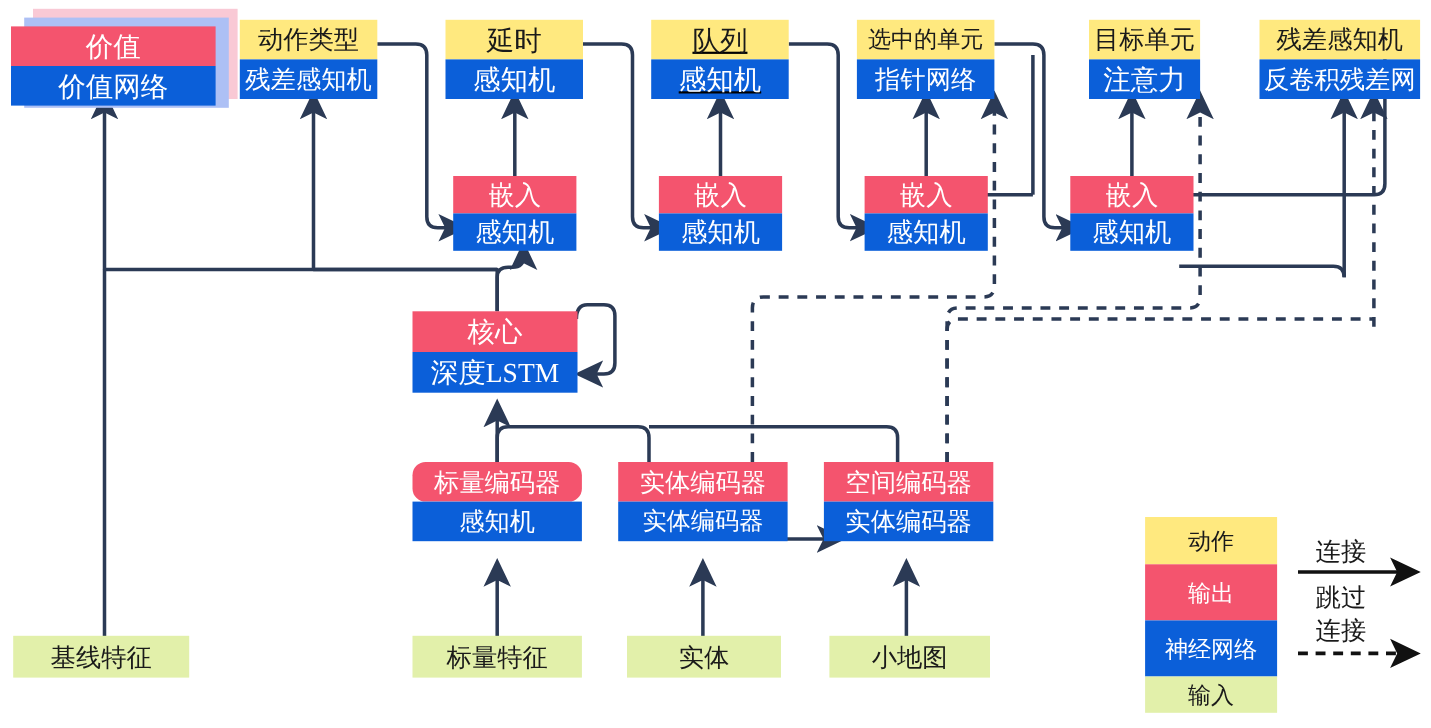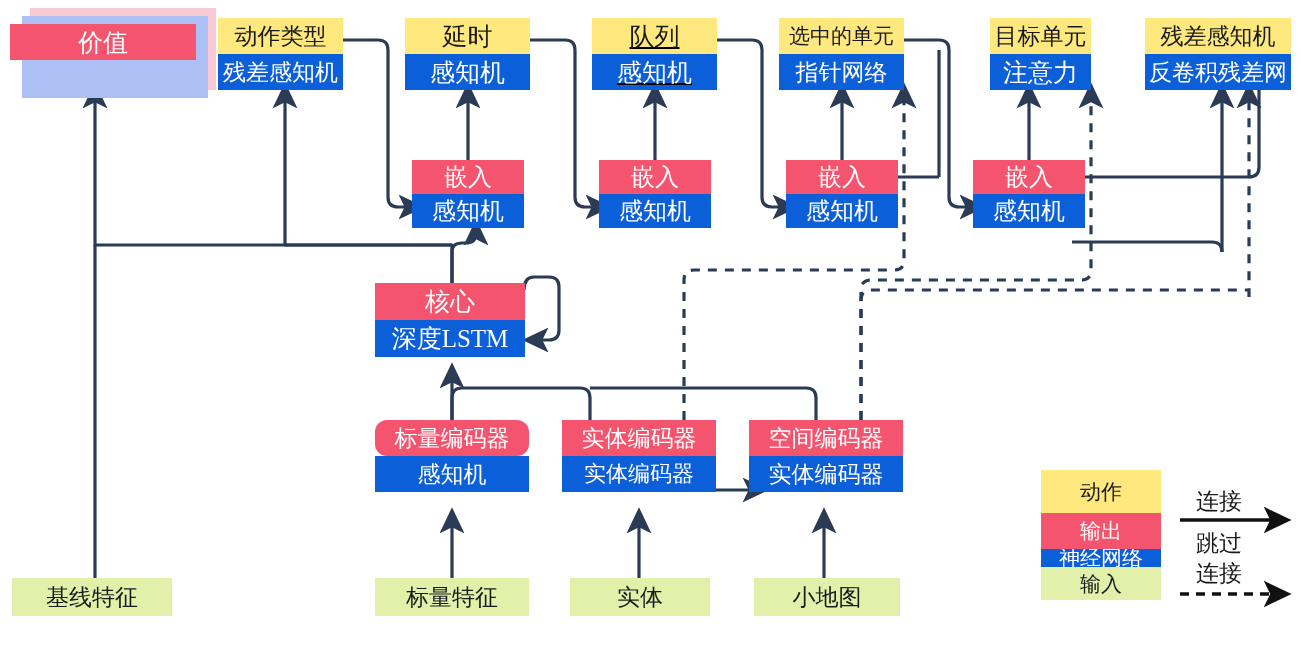--- a/index.html
+++ b/index.html
@@ -85,20 +85,21 @@
       <path d="M861,420 L861,290 Q861,280 871,280 L1081,280 Q1091,280 1091,270 L1091,95" marker-end="url(#ah)"></path>
 
       <path d="M861,420 L861,300 Q861,290 871,290 L1249,290 L1249,300 Q1249,290 1249,290 L1249,95" marker-end="url(#ah)"></path>
     </g>
   </svg>
 
   <div class="shadow1" style="left:30px;top:8px;width:186px;height:82px;"></div>
   <div class="shadow2" style="left:22px;top:16px;width:186px;height:82px;"></div>
   <div class="node" style="left:10px;top:24px;width:186px;height:72px;">
     <div class="cell c-output" style="height:36px;font-size:25px;">价值</div>
+    <div class="cell c-nn" style="height:36px;font-size:25px;">价值网络</div>
   </div>
 
   <div class="node" style="left:218px;top:18px;width:125px;height:72px;">
     <div class="cell c-action" style="height:36px;font-size:23px;">动作类型</div>
     <div class="cell c-nn" style="height:36px;font-size:23px;">残差感知机</div>
   </div>
 
   <div class="node" style="left:405px;top:18px;width:125px;height:72px;">
     <div class="cell c-action" style="height:36px;font-size:25px;">延时</div>
     <div class="cell c-nn" style="height:36px;font-size:25px;">感知机</div>
@@ -164,22 +165,22 @@
     <div class="cell c-nn" style="height:36px;font-size:23px;">实体编码器</div>
   </div>
 
   <div class="node cell c-input" style="left:12px;top:578px;width:160px;height:38px;font-size:23px;">基线特征</div>
   <div class="node cell c-input" style="left:375px;top:578px;width:154px;height:38px;font-size:23px;">标量特征</div>
   <div class="node cell c-input" style="left:570px;top:578px;width:140px;height:38px;font-size:23px;">实体</div>
   <div class="node cell c-input" style="left:754px;top:578px;width:146px;height:38px;font-size:23px;">小地图</div>
 
   <div class="legendbox" style="left:1041px;top:470px;width:120px;height:134px;">
     <div class="cell c-action" style="height:43px;font-size:21px;">动作</div>
-    <div class="cell c-output" style="height:36px;font-size:21px;text-align:right;">输出</div>
-    <div class="cell c-nn" style="height:18px;font-size:21px;">神经网络</div>
+    <div class="cell c-output" style="height:51px;font-size:21px;text-align:right;">输出</div>
+    <div class="cell c-nn" style="height:51px;font-size:21px;">神经网络</div>
     <div class="cell c-input" style="height:33px;font-size:21px;">输入</div>
   </div>
 
   <div class="legendlabel" style="left:1196px;top:486px;font-size:23px;">连接</div>
   <div class="legendlabel" style="left:1196px;top:528px;font-size:23px;">跳过</div>
   <div class="legendlabel" style="left:1196px;top:558px;font-size:23px;">连接</div>
 
   <svg style="position:absolute;left:1178px;top:470px;width:123px;height:140px;" viewBox="0 0 123 140">
     <defs>
       <marker id="ah2" markerWidth="9" markerHeight="9" refX="4.2" refY="4.5" orient="auto" markerUnits="strokeWidth">

